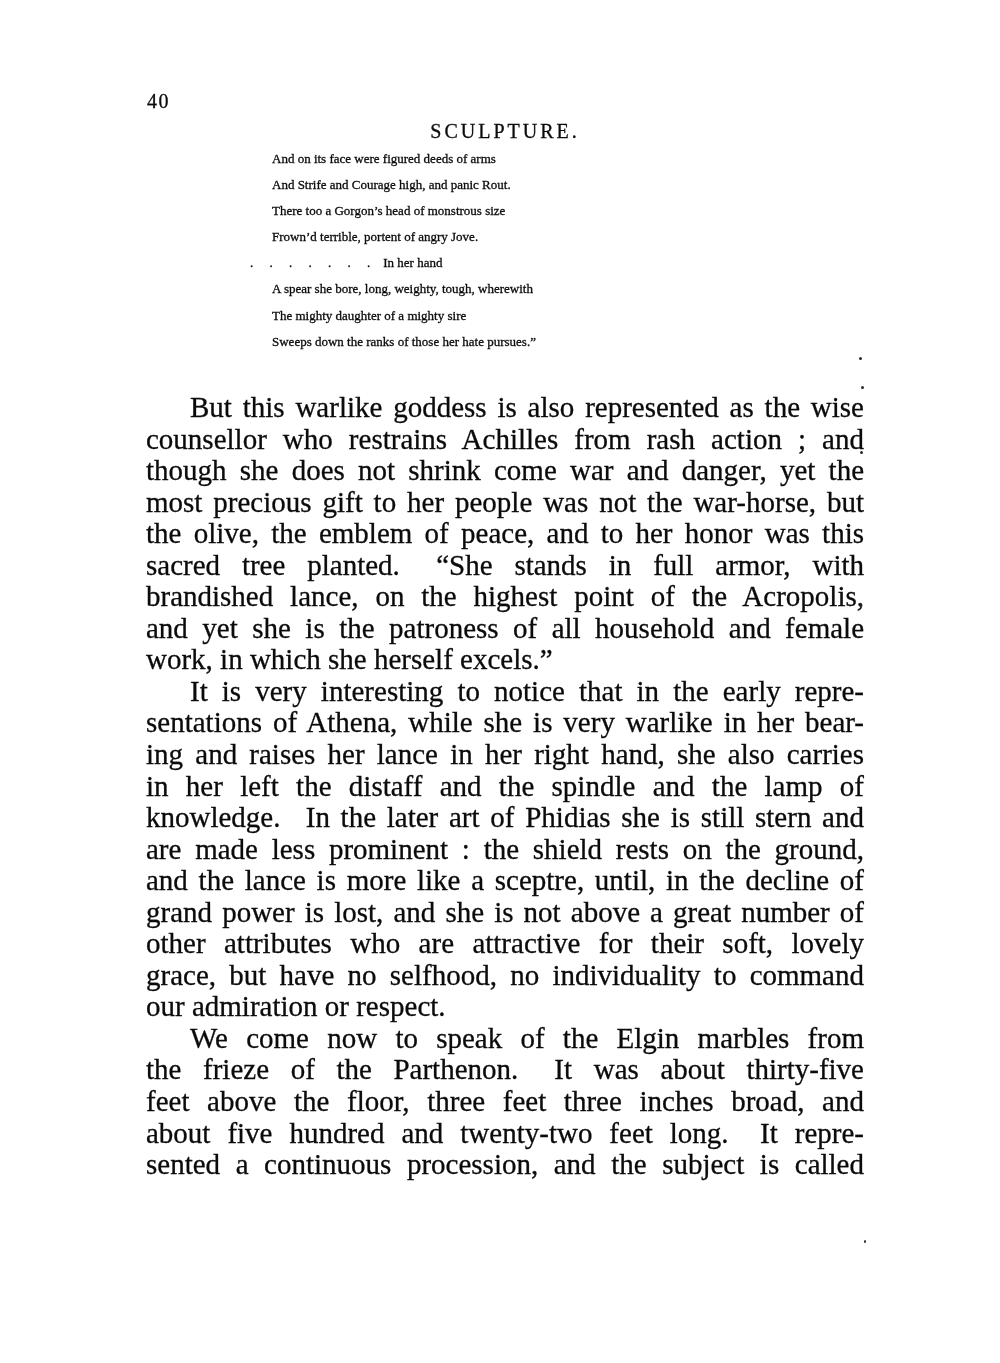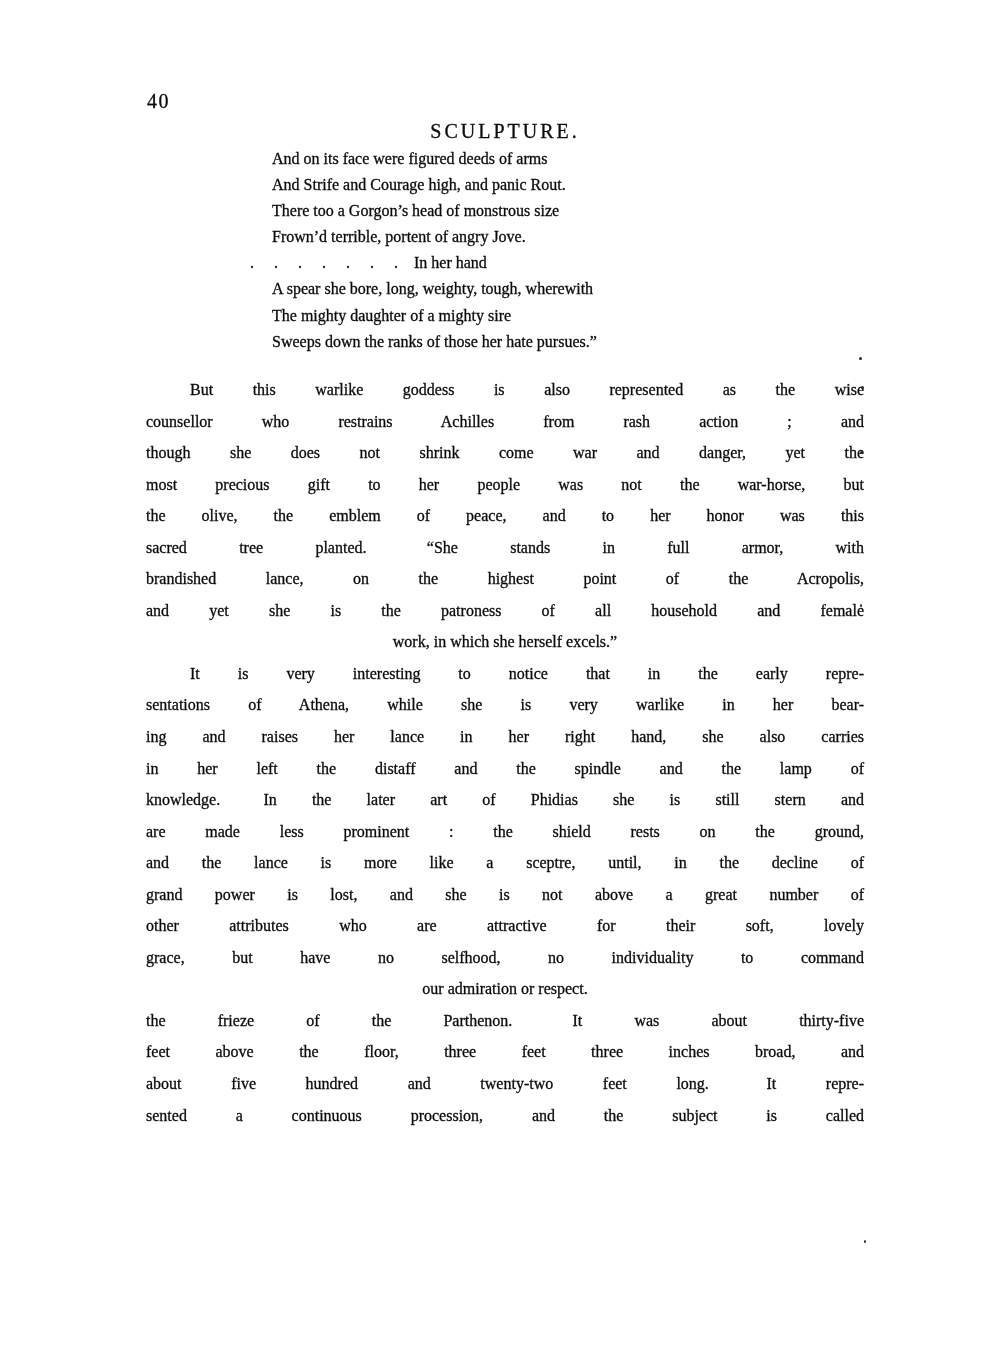--- a/index.html
+++ b/index.html
@@ -29,35 +29,35 @@
     text-align: center;
     font-size: 20px;
     letter-spacing: 3px;
     margin-top: 16px;
   }
 
   
   .verse {
     position: absolute;
     left: 272px; top: 146px;
-    font-size: 16px;
+    font-size: 13px;
     line-height: 26.1px;
     white-space: pre;
   }
   .verse .vline:nth-child(5) { margin-left: -22px; }
 
   
   .body-text {
     position: absolute;
-    left: 146px; top: 374px;
+    left: 146px; top: 392px;
     width: 718px;
-    font-size: 16px;
+    font-size: 29px;
     line-height: 31.55px;
   }
-  .line { width: 100%; text-align: center; }
+  .line { width: 100%; }
   .line.just {
     text-align: justify;
     text-align-last: justify;
   }
   .line.indent { text-indent: 44px; }
 
   
   .artifact {
     position: absolute;
     background: #2a2a2a;
@@ -100,20 +100,21 @@
         <div class="line just">in her left the distaff and the spindle and the lamp of</div>
         <div class="line just">knowledge.  In the later art of Phidias she is still stern and</div>
         <div class="line just">are made less prominent : the shield rests on the ground,</div>
         <div class="line just">and the lance is more like a sceptre, until, in the decline of</div>
         <div class="line just">grand power is lost, and she is not above a great number of</div>
         <div class="line just">other attributes who are attractive for their soft, lovely</div>
         <div class="line just">grace, but have no selfhood, no individuality to command</div>
         <div class="line">our admiration or respect.</div>
       </div>
     <div class="paragraph">
+        <div class="line just indent">We come now to speak of the Elgin marbles from</div>
         <div class="line just">the frieze of the Parthenon.  It was about thirty-five</div>
         <div class="line just">feet above the floor, three feet three inches broad, and</div>
         <div class="line just">about five hundred and twenty-two feet long.  It repre-</div>
         <div class="line just">sented a continuous procession, and the subject is called</div>
       </div>
   </div>
 
   <div class="artifact a1"></div>
   <div class="artifact a2"></div>
   <div class="artifact a3"></div>

